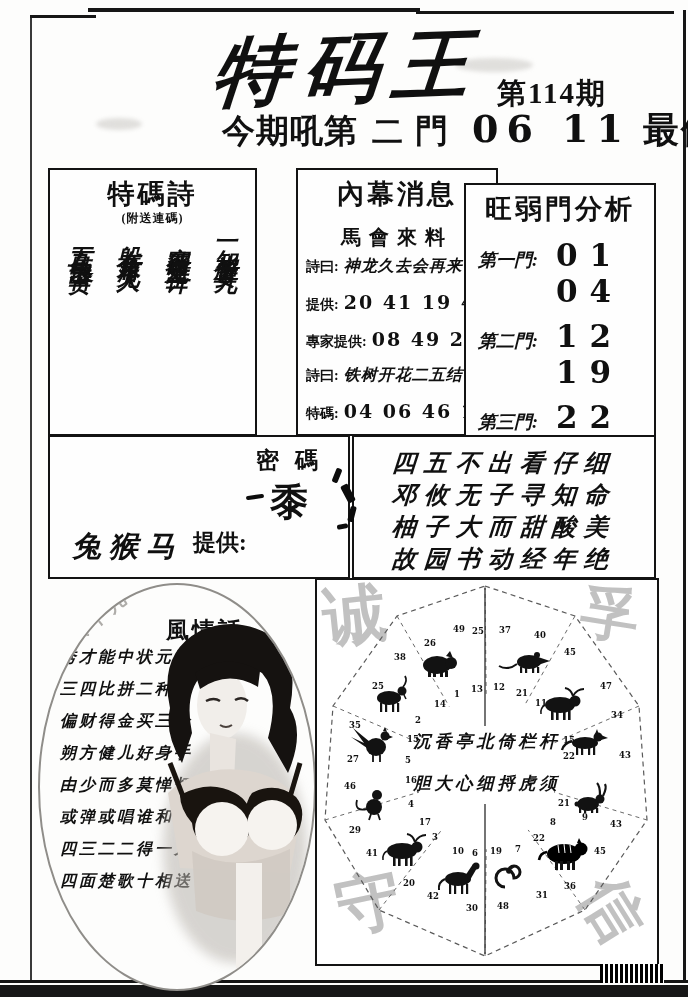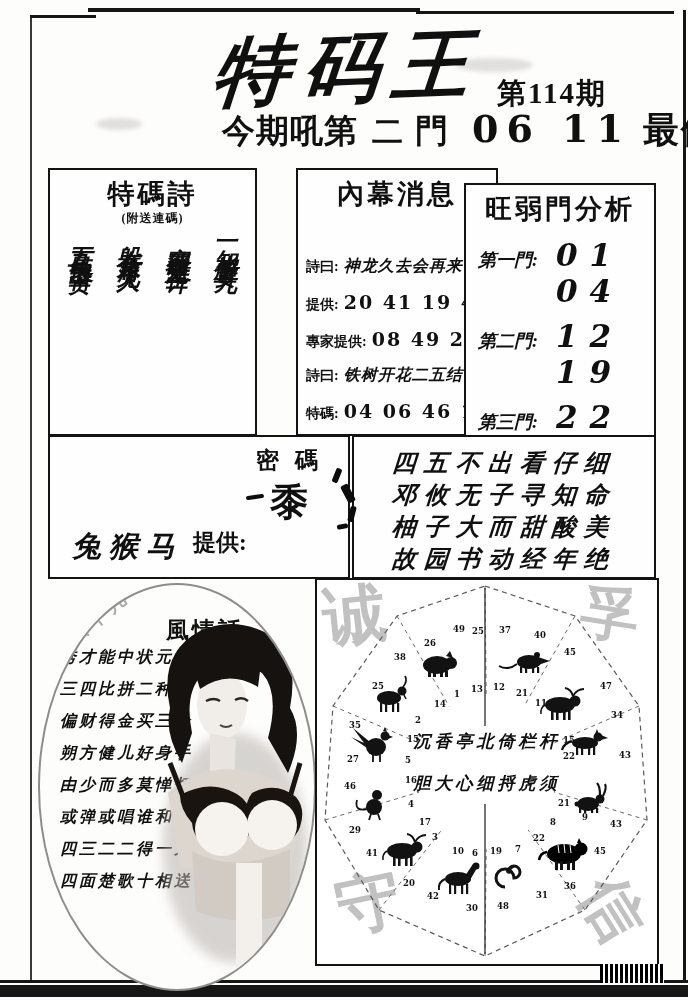--- a/index.html
+++ b/index.html
@@ -32,21 +32,21 @@
   .news-sub{text-align:center;font-weight:bold;font-size:20px;letter-spacing:8px;margin-top:12px;}
   .news-rows{position:absolute;left:8px;right:6px;top:86px;}
   .news-row{display:flex;align-items:baseline;margin-bottom:14px;white-space:nowrap;}
   .news-label{font-weight:bold;font-size:14px;flex:0 0 auto;text-align:center;}
   .news-value{font-weight:bold;font-size:19px;margin-left:5px;letter-spacing:2px;
               font-family:"DejaVu Serif",serif;}
   .news-value.cn{font-size:16px;letter-spacing:1px;font-style:italic;}
   .gate-rows{position:absolute;left:12px;right:10px;top:52px;}
   .gate-row{display:flex;align-items:baseline;margin-bottom:9px;}
   .gate-label{font-weight:bold;font-size:18px;font-style:italic;flex:0 0 78px;}
-  .gate-values{font-weight:bold;font-size:31px;letter-spacing:12px;font-family:"DejaVu Serif",serif;font-style:italic;}
+  .gate-values{font-weight:bold;font-size:31px;letter-spacing:12px;font-family:"DejaVu Serif",serif;}
 
   
   .secret-label{position:absolute;right:14px;top:8px;font-weight:bold;font-size:23px;letter-spacing:16px;}
   .secret-char{position:absolute;right:40px;top:40px;font-weight:bold;font-size:38px;}
   .guess-headline{position:absolute;left:20px;top:32px;font-weight:bold;font-size:27px;letter-spacing:1px;}
   .guess-bottom{position:absolute;left:22px;bottom:10px;display:flex;align-items:flex-start;}
   .guess-animals{font-weight:bold;font-size:29px;font-style:italic;letter-spacing:8px;}
   .guess-provide{font-weight:bold;font-size:23px;margin-left:10px;}
   .guess-nums{font-weight:bold;font-size:31px;margin-left:8px;letter-spacing:4px;
               font-family:"DejaVu Serif",serif;}
@@ -110,20 +110,21 @@
     <div class="poem-cols">
         <div class="vcol">五百年中出圣贤</div>
         <div class="vcol">躲在角落不见人</div>
         <div class="vcol">家徒四壁无生计</div>
         <div class="vcol">一知半解且要九</div>
       </div>
   </div>
 
   <div class="box" style="left:260px;top:168px;width:198px;height:264px;margin-left:36px;">
     <div class="box-head">內幕消息</div>
+    <div class="news-sub">馬會來料</div>
     <div class="news-rows">
         <div class="news-row">
           <span class="news-label">詩曰:</span>
           <span class="news-value cn">神龙久去会再来</span>
         </div>
         <div class="news-row">
           <span class="news-label">提供:</span>
           <span class="news-value">20 41 19 49 32</span>
         </div>
         <div class="news-row">

